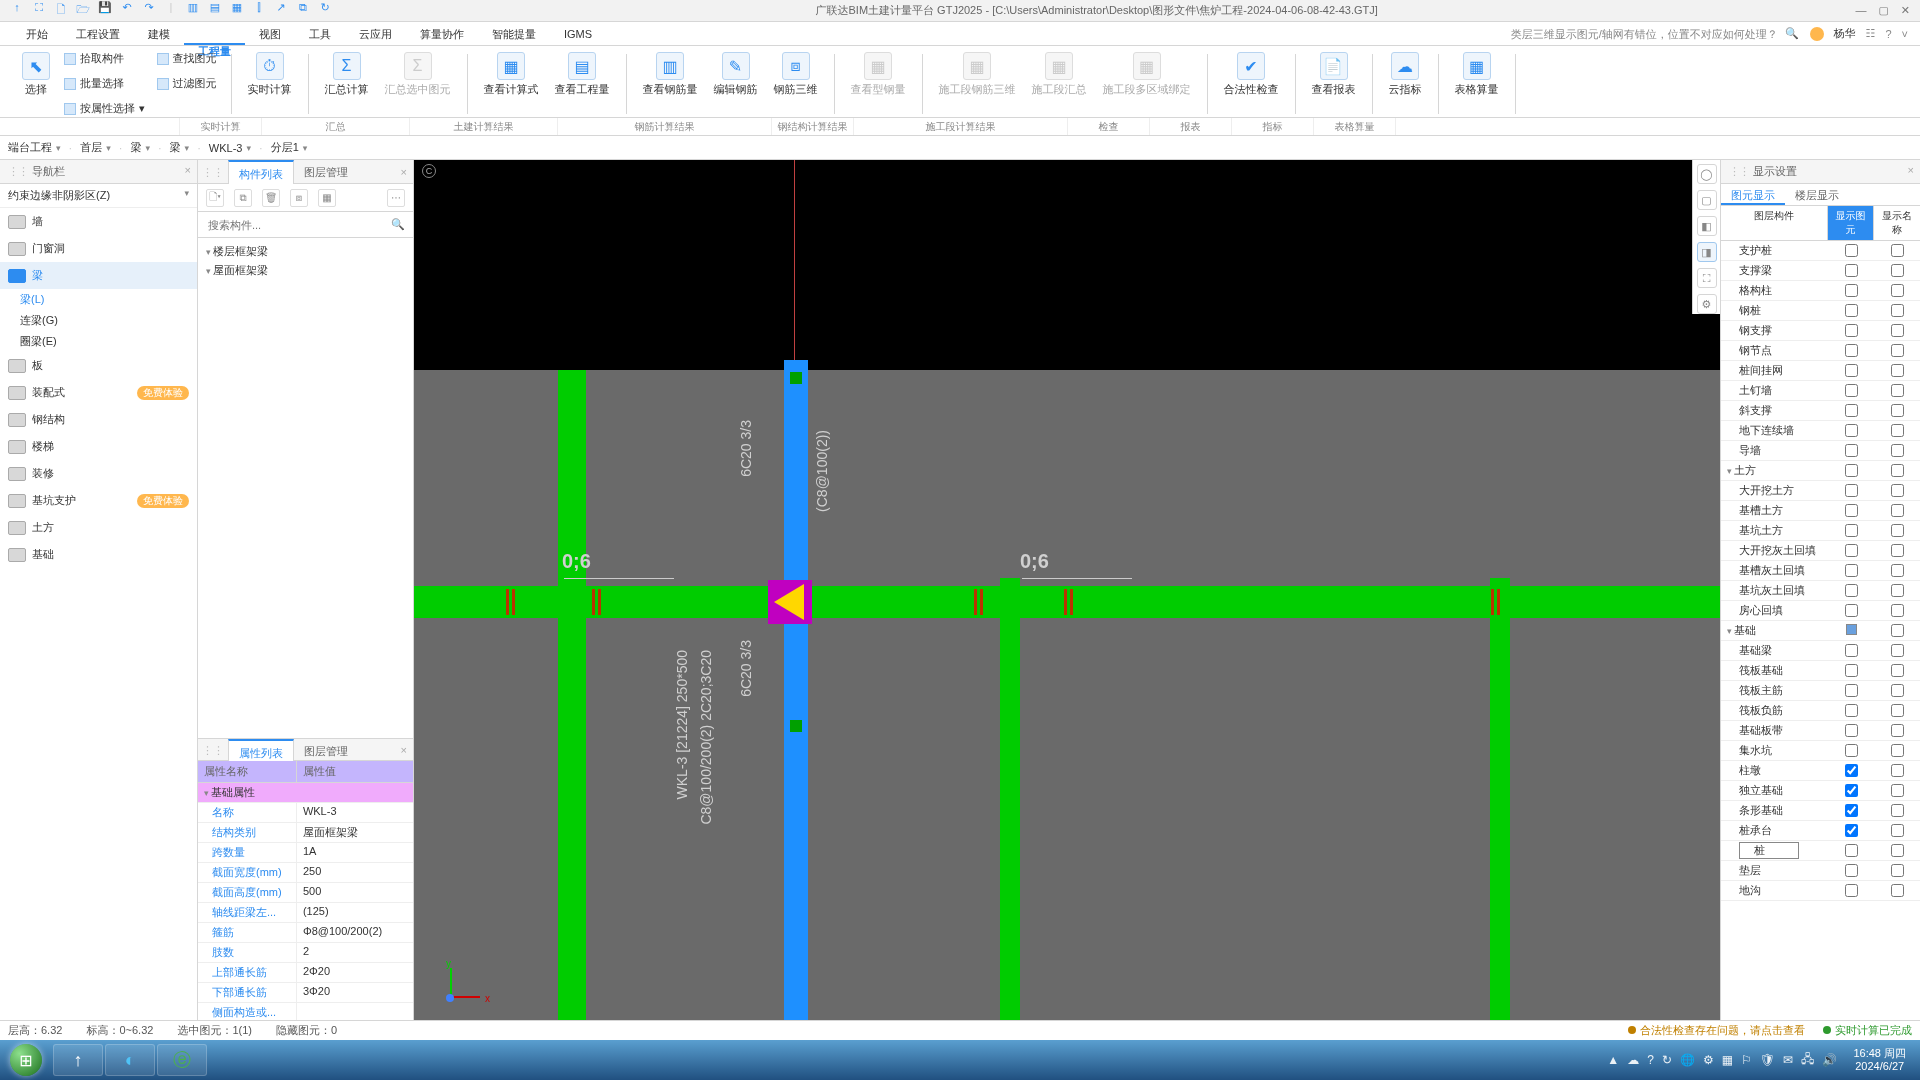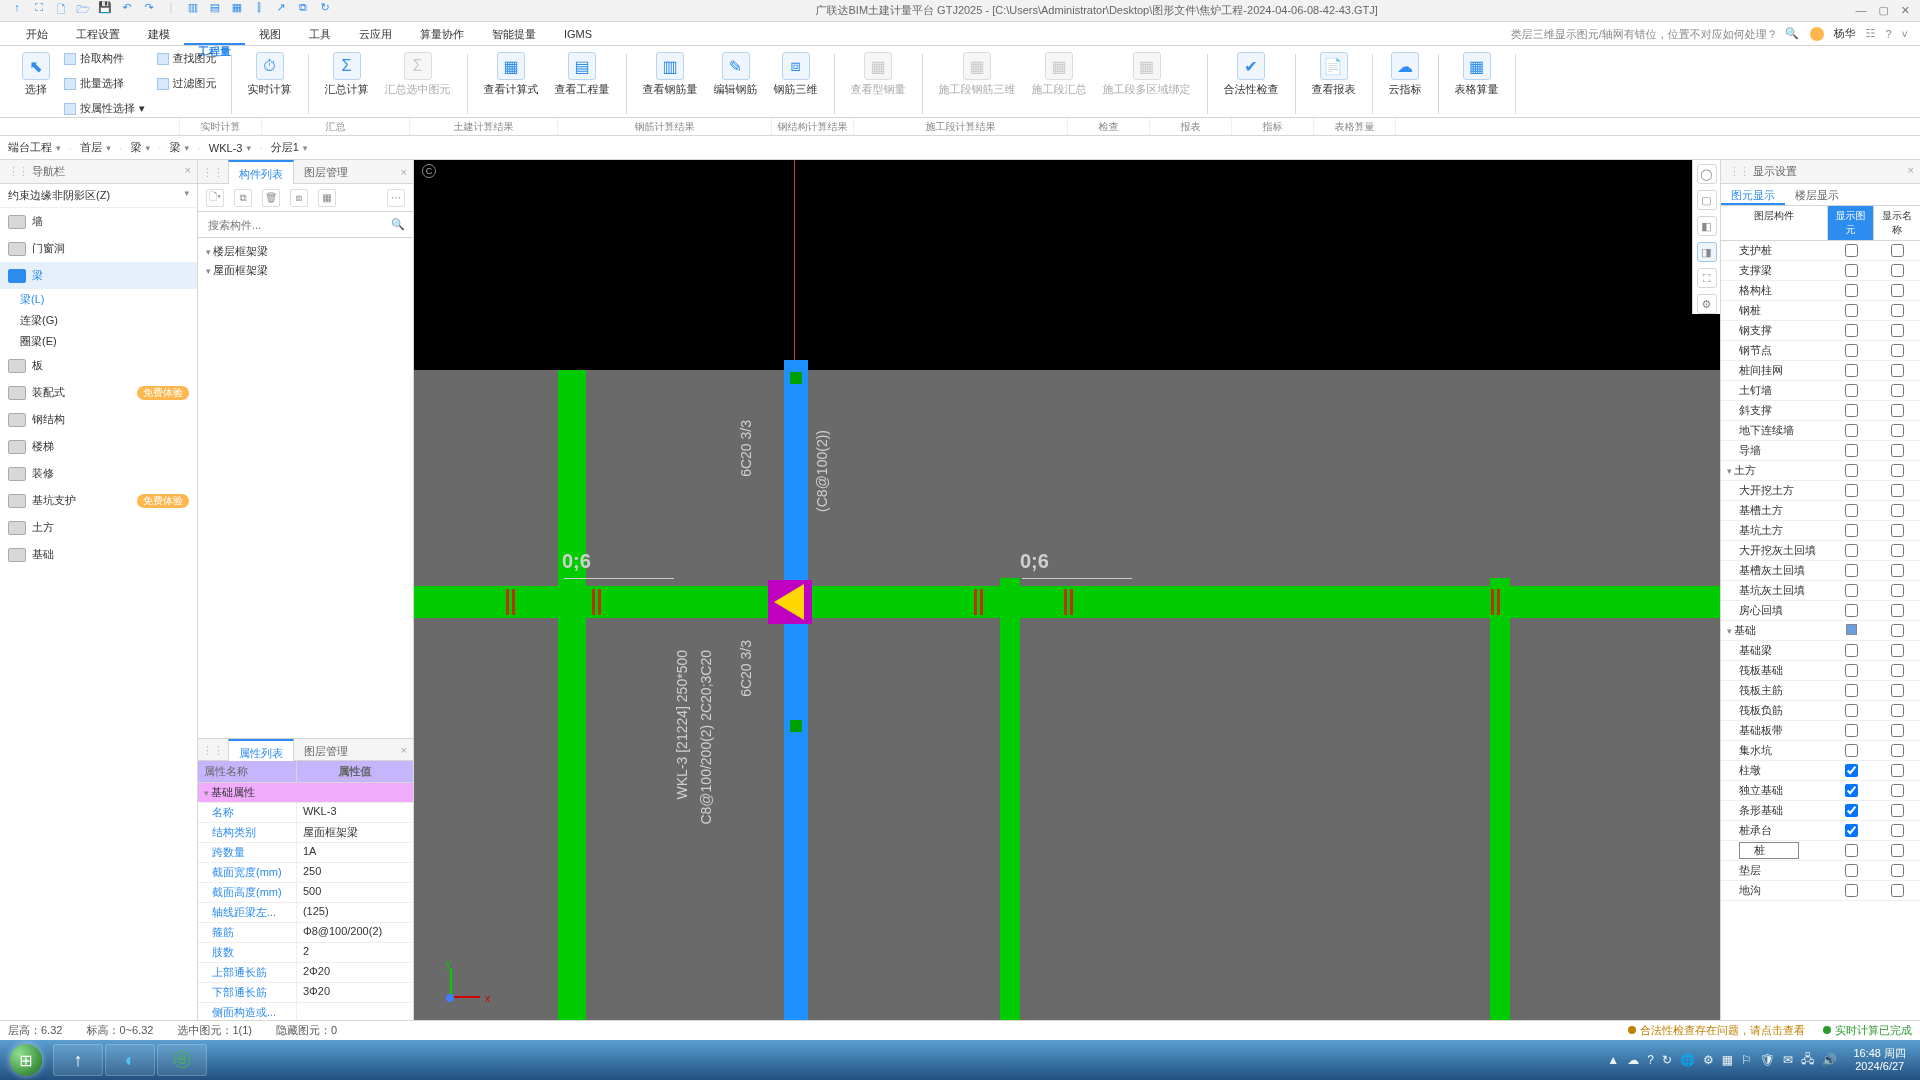--- a/index.html
+++ b/index.html
@@ -105,21 +105,21 @@
   .tree .tgroup::before{content:"▾ ";color:#888;font-size:9px;}
   .tree .titem{padding:2px 8px 2px 22px;cursor:pointer;}
   .tree .titem.sel{background:var(--accent-light);color:var(--accent);}
   
   
   .proppanel{border-top:1px solid var(--border);display:flex;flex-direction:column;height:320px;}
   .proptable{flex:1;overflow:auto;}
   .proptable .phead{display:flex;background:#c4b5fd;border-bottom:1px solid var(--border);}
   .proptable .phead div{padding:3px 6px;color:#666;font-size:11px;}
   .proptable .phead .c1{width:46%;border-right:1px solid var(--border);}
-  .proptable .phead .c2{flex:1;text-align:center;font-weight:bold;}
+  .proptable .phead .c2{flex:1;}
   .proptable .pgrp{padding:2px 6px;background:#f0abfc;border-bottom:1px solid #eee;color:#333;}
   .proptable .pgrp::before{content:"▾ ";color:#888;font-size:9px;}
   .proptable .prow{display:flex;border-bottom:1px solid #eee;}
   .proptable .prow .pn{width:46%;padding:2px 6px 2px 14px;color:var(--accent);border-right:1px solid #eee;white-space:nowrap;overflow:hidden;}
   .proptable .prow .pv{flex:1;padding:2px 6px;color:#333;white-space:nowrap;overflow:hidden;}
   
   
   .canvaswrap{flex:1;position:relative;background:var(--canvas-grey);}
   .canvas-black{position:absolute;left:0;top:0;right:0;height:210px;background:var(--canvas-black);}
   .axis-c{position:absolute;left:8px;top:4px;width:14px;height:14px;border:1px solid #888;border-radius:50%;color:#aaa;font-size:9px;text-align:center;line-height:12px;}

